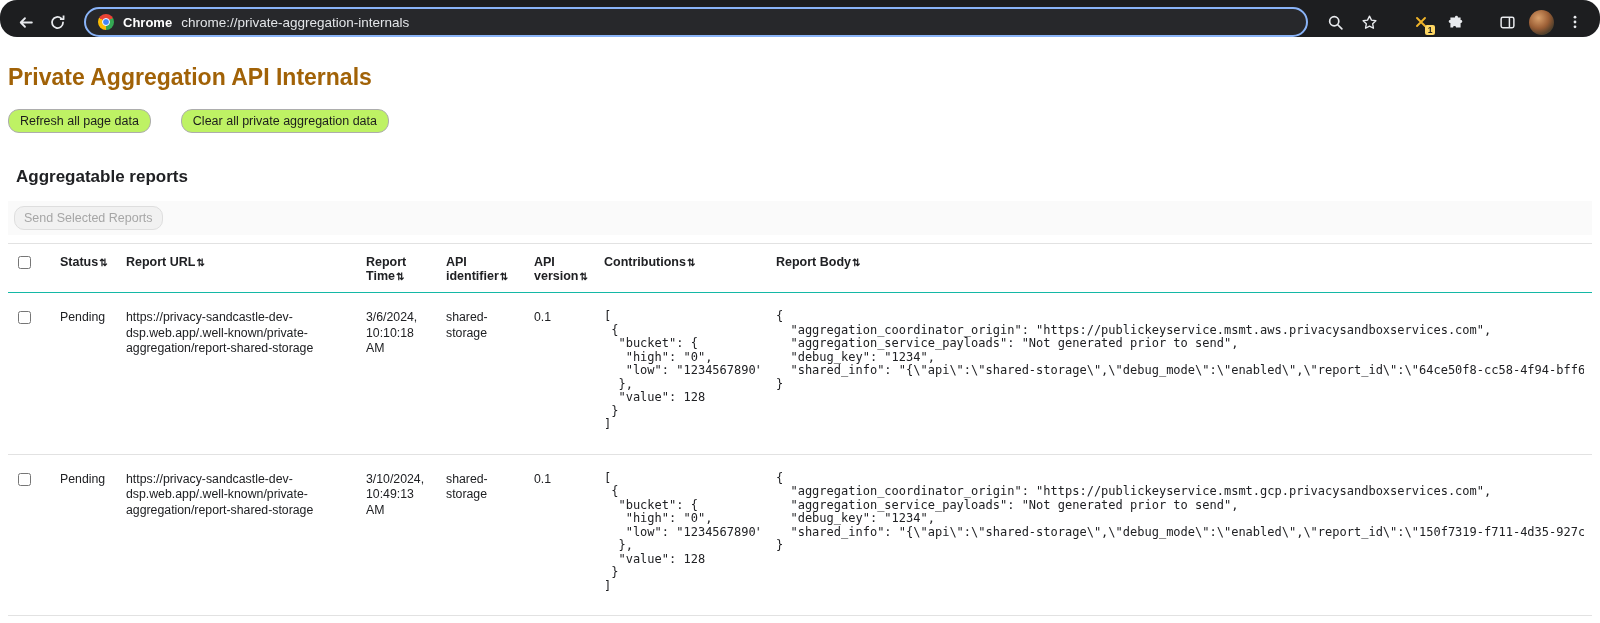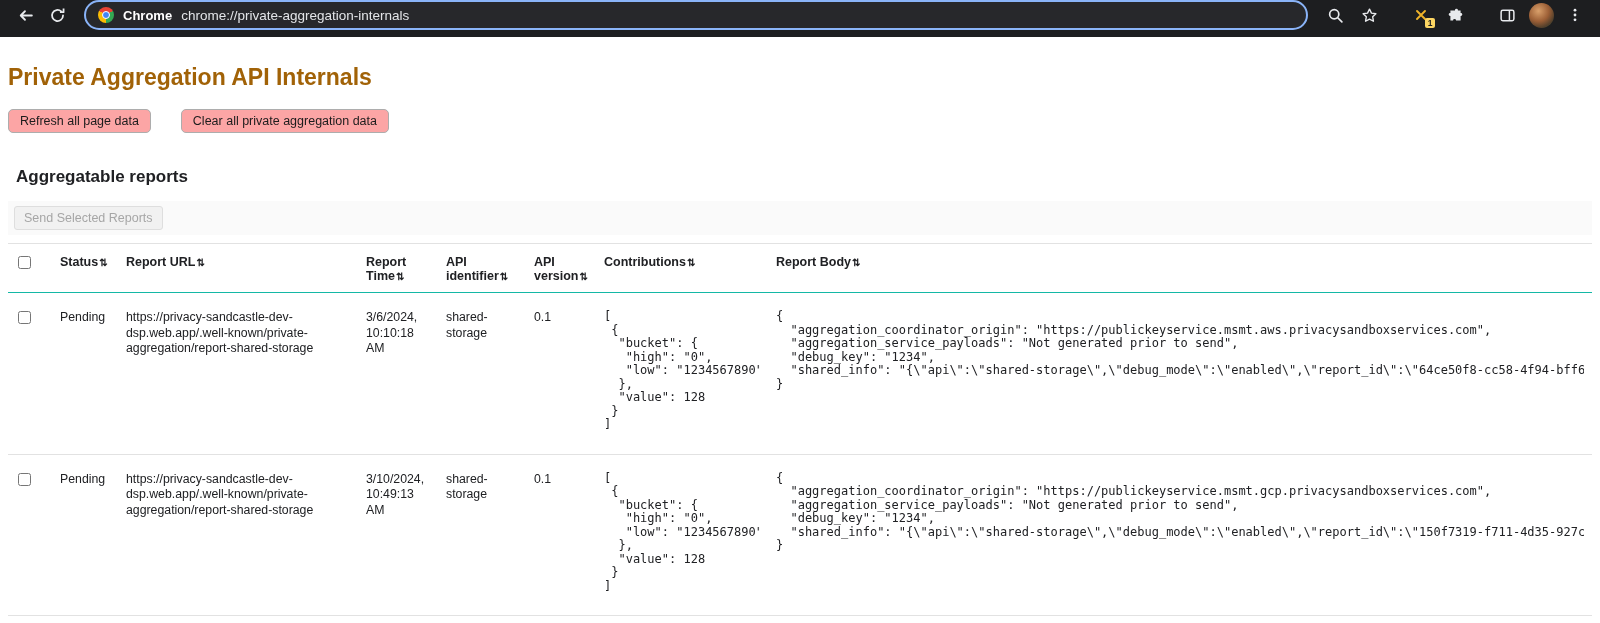--- a/index.html
+++ b/index.html
@@ -6,22 +6,22 @@
   html, body {
     width: 1600px; height: 623px; margin: 0; overflow: hidden;
     background: #ffffff;
     font-family: "Liberation Sans", sans-serif;
     color: #202124;
   }
 
   
   .toolbar {
     height: 37px; background: #1d1e20;
-    display: flex; align-items: flex-start;
-    padding: 0 10px; gap: 2px;
+    display: flex; align-items: flex-end;
+    padding: 0 10px; gap: 2px; border-radius: 17px;
   }
   .nav-btn {
     width: 30px; height: 30px; border: none; background: transparent;
     display: flex; align-items: center; justify-content: center;
     border-radius: 50%; cursor: pointer; padding: 0; flex: 0 0 auto;
   }
   .omnibox {
     flex: 1 1 auto; height: 30px; margin: 0 10px;
     background: #27282b; border: 2px solid #8ab4f8; border-radius: 16px;
     display: flex; align-items: center; padding: 0 12px; gap: 9px;
@@ -59,31 +59,31 @@
   
   .content { padding: 0 8px; }
   h1.page-title {
     font-size: 23px; font-weight: 700; color: #a16207;
     margin: 27px 0 18px 0;
   }
   .page-buttons { display: flex; gap: 30px; margin-bottom: 34px; }
   .page-btn {
     font-family: "Liberation Sans", sans-serif;
     font-size: 12.5px; color: #1c1c1c;
-    background: #fca5a5; border: 1px solid #adadad; border-radius: 5px;
+    background: #bef264; border: 1px solid #adadad; border-radius: 11px;
     padding: 4px 11px; cursor: pointer;
   }
   h2.section-title { font-size: 17px; font-weight: 700; margin: 0 0 14px 8px; }
   .table-controls {
     background: #fafafa; padding: 5px 6px; margin-bottom: 8px;
   }
   .send-btn {
     font-family: "Liberation Sans", sans-serif;
     font-size: 12.5px; color: #a6a6a6;
-    background: #f1f1f1; border: 1px solid #dedede; border-radius: 3px;
+    background: #f1f1f1; border: 1px solid #dedede; border-radius: 10px;
     padding: 4px 9px;
   }
 
   
   table.reports {
     width: 100%; border-collapse: collapse; table-layout: fixed;
     border-top: 1px solid #e2e2e2;
   }
   th {
     text-align: left; vertical-align: top;

